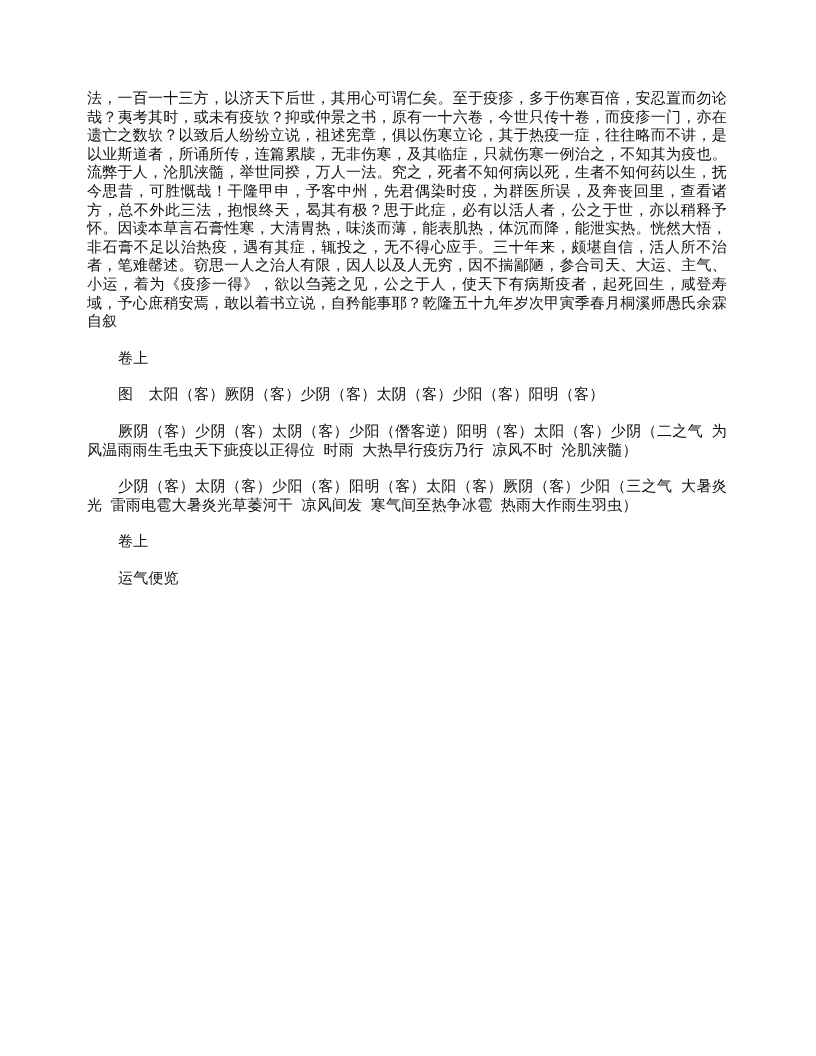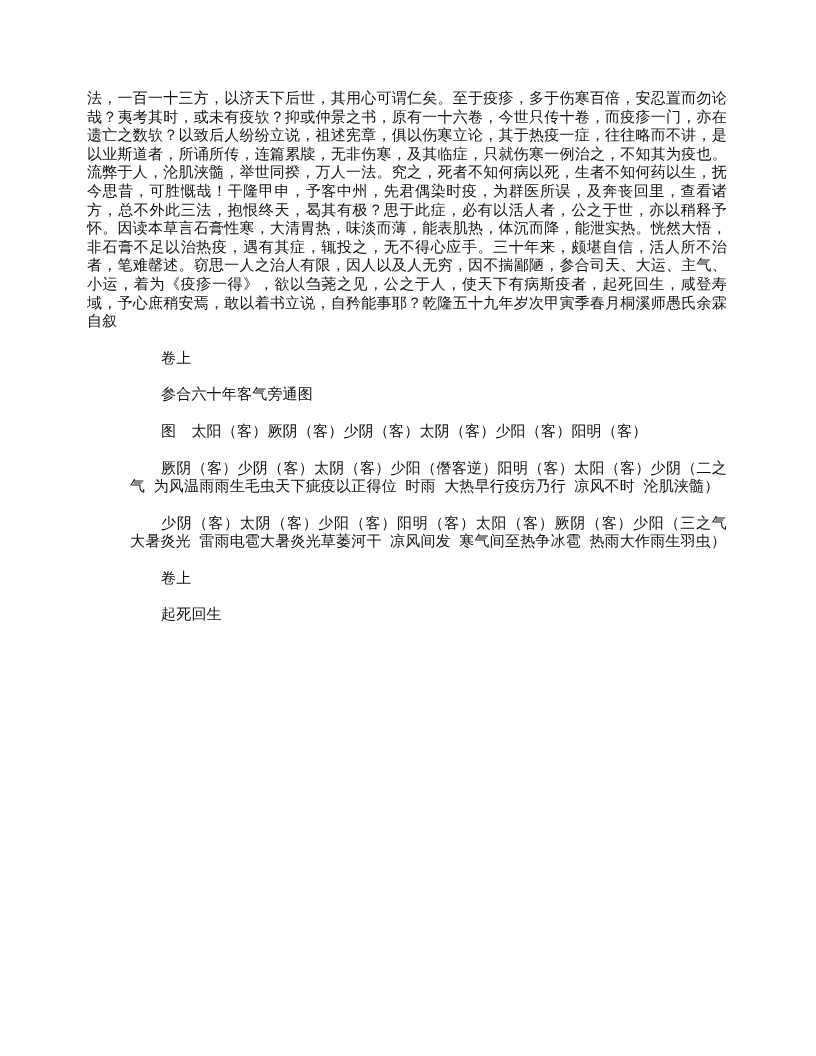--- a/index.html
+++ b/index.html
@@ -25,31 +25,29 @@
     margin: 0 0 18px 0;
     font-size: 15px;
     line-height: 18.6px;
     text-align: justify;
     word-spacing: 0.3em;
     letter-spacing: 0.2px;
     white-space: pre-wrap;
   }
   .para.indent {
     text-indent: 31px;
-    margin-left: 43px;
   }
   .para:last-child {
     margin-bottom: 0;
   }
 </style>
 </head>
 <body>
 
 <div class="page">
   <p class="para">法，一百一十三方，以济天下后世，其用心可谓仁矣。至于疫疹，多于伤寒百倍，安忍置而勿论哉？夷考其时，或未有疫欤？抑或仲景之书，原有一十六卷，今世只传十卷，而疫疹一门，亦在遗亡之数欤？以致后人纷纷立说，祖述宪章，俱以伤寒立论，其于热疫一症，往往略而不讲，是以业斯道者，所诵所传，连篇累牍，无非伤寒，及其临症，只就伤寒一例治之，不知其为疫也。流弊于人，沦肌浃髓，举世同揆，万人一法。究之，死者不知何病以死，生者不知何药以生，抚今思昔，可胜慨哉！干隆甲申，予客中州，先君偶染时疫，为群医所误，及奔丧回里，查看诸方，总不外此三法，抱恨终天，曷其有极？思于此症，必有以活人者，公之于世，亦以稍释予怀。因读本草言石膏性寒，大清胃热，味淡而薄，能表肌热，体沉而降，能泄实热。恍然大悟，非石膏不足以治热疫，遇有其症，辄投之，无不得心应手。三十年来，颇堪自信，活人所不治者，笔难罄述。窃思一人之治人有限，因人以及人无穷，因不揣鄙陋，参合司天、大运、主气、小运，着为《疫疹一得》，欲以刍荛之见，公之于人，使天下有病斯疫者，起死回生，咸登寿域，予心庶稍安焉，敢以着书立说，自矜能事耶？乾隆五十九年岁次甲寅季春月桐溪师愚氏余霖自叙</p>
   <p class="para indent">卷上</p>
-  <p class="para indent">参合六十年客气旁通图</p>
   <p class="para indent">图　太阳（客）厥阴（客）少阴（客）太阴（客）少阳（客）阳明（客）</p>
   <p class="para indent">厥阴（客）少阴（客）太阴（客）少阳（僭客逆）阳明（客）太阳（客）少阴（二之气 为风温雨雨生毛虫天下疵疫以正得位 时雨 大热早行疫疠乃行 凉风不时 沦肌浃髓）</p>
   <p class="para indent">少阴（客）太阴（客）少阳（客）阳明（客）太阳（客）厥阴（客）少阳（三之气 大暑炎光 雷雨电雹大暑炎光草萎河干 凉风间发 寒气间至热争冰雹 热雨大作雨生羽虫）</p>
   <p class="para indent">卷上</p>
-  <p class="para indent">起死回生</p>
+  <p class="para indent">运气便览</p>
 </div>
 
 </body></html>

